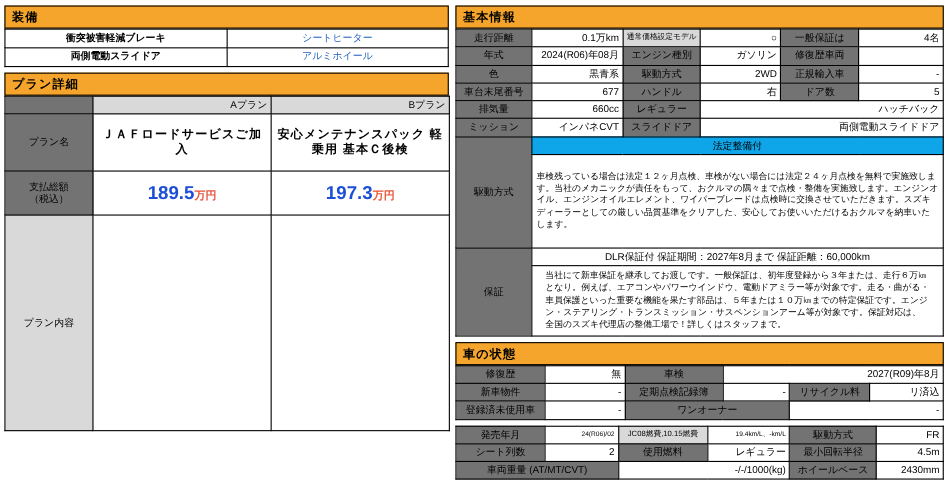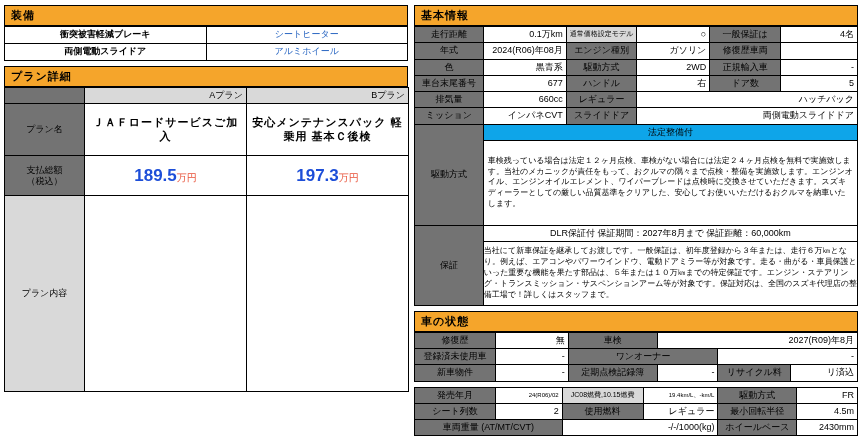--- a/index.html
+++ b/index.html
@@ -61,30 +61,30 @@
 
   
   .equip-tbl td { height: 17px; }
 
   
   .plan-tbl td { }
   .plan-head { background: #d9d9d9; text-align: right; font-size: 9px; }
   .plan-name { text-align: center; font-weight: bold; font-size: 11px; letter-spacing: 1px;}
   .price-cell { text-align: center; font-weight: bold; }
   .price-num { color: #1d4ed8; font-size: 17px; font-weight: bold; letter-spacing: 0px;}
-  .price-unit { color: #E8533A; font-size: 10px; font-weight: normal; }
+  .price-unit { color: #E8533A; font-size: 10px; font-weight: bold; }
   .plan-content-label { background: #d9d9d9; text-align: center; }
 
   
   .basic-tbl td { height: 15px; }
   .tiny { font-size: 6px; }
   .legal-head { background:#0ea5e9; text-align:center; font-weight:normal;}
   .legal-body { font-size: 8px; line-height: 1.35; text-align: left; padding: 15px 4px; }
   .warranty-top { text-align: center; font-size: 9px; }
-  .warranty-body { font-size: 8px; line-height: 1.35; text-align: left; padding: 3px 0; }
+  .warranty-body { font-size: 8px; line-height: 1.35; text-align: left; padding: 3px 12px; }
 
   .state-tbl td { height: 15px; }
   .cat-tbl td { height: 15px; }
   .spacer { height: 5px; }
 </style>
 </head>
 <body>
 
 <div class="page">
 
@@ -232,32 +232,32 @@
           <col style="width:66px">
       </colgroup>
       <tbody>
           <tr>
         <td class="lbl">修復歴</td>
         <td class="val">無</td>
         <td class="lbl">車検</td>
         <td class="val" colspan="3">2027(R09)年8月</td>
       </tr>
       <tr>
+        <td class="lbl">新車物件</td>
+        <td class="val">-</td>
+        <td class="lbl">定期点検記録簿</td>
+        <td class="val">-</td>
+        <td class="lbl">リサイクル料</td>
+        <td class="val">リ済込</td>
+      </tr>
+      <tr>
         <td class="lbl">登録済未使用車</td>
         <td class="val">-</td>
         <td class="lbl" colspan="2">ワンオーナー</td>
         <td class="val" colspan="2">-</td>
-      </tr>
-      <tr>
-        <td class="lbl">新車物件</td>
-        <td class="val">-</td>
-        <td class="lbl">定期点検記録簿</td>
-        <td class="val">-</td>
-        <td class="lbl">リサイクル料</td>
-        <td class="val">リ済込</td>
       </tr>
     </tbody>
       </table>
 
     <div class="spacer"></div>
 
     <table class="cat-tbl">
       <colgroup>
         <col style="width:80px">
           <col style="width:66px">

